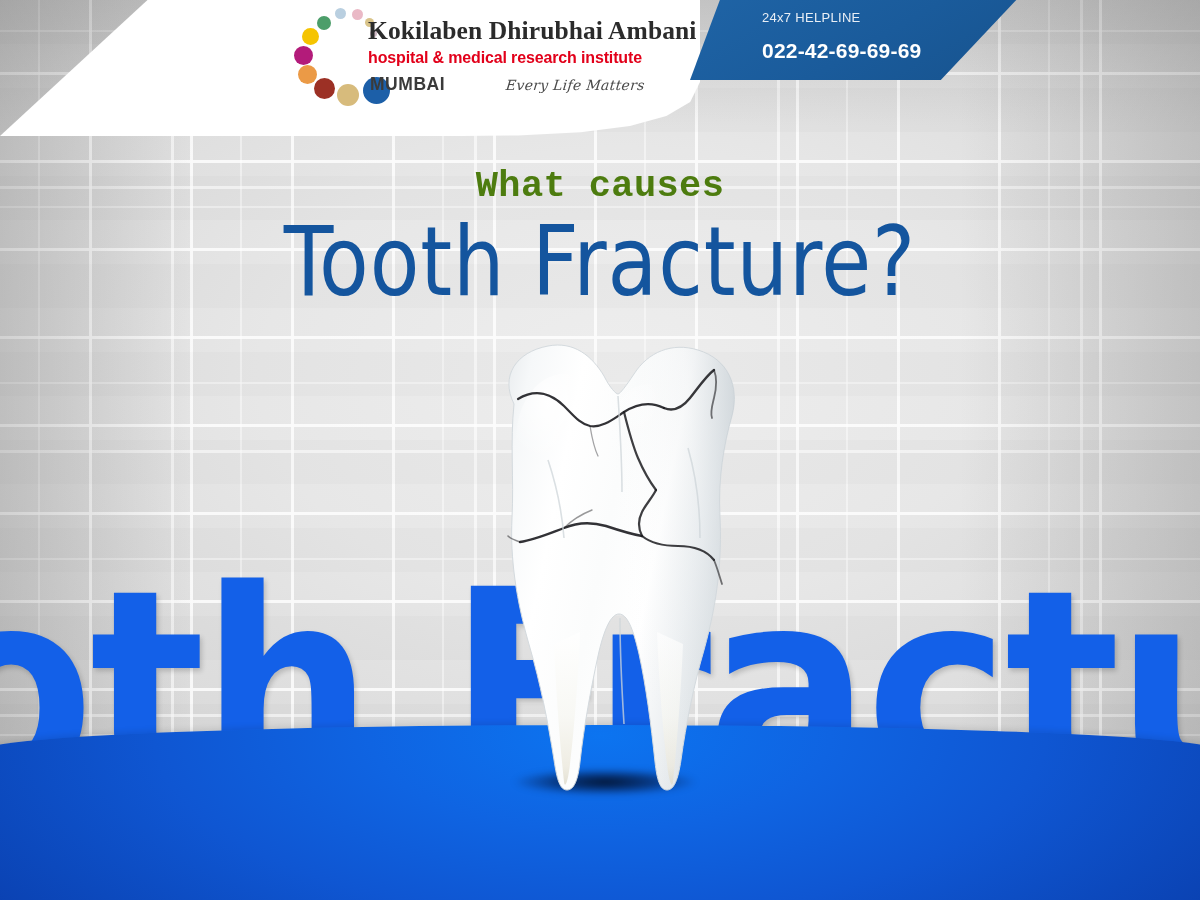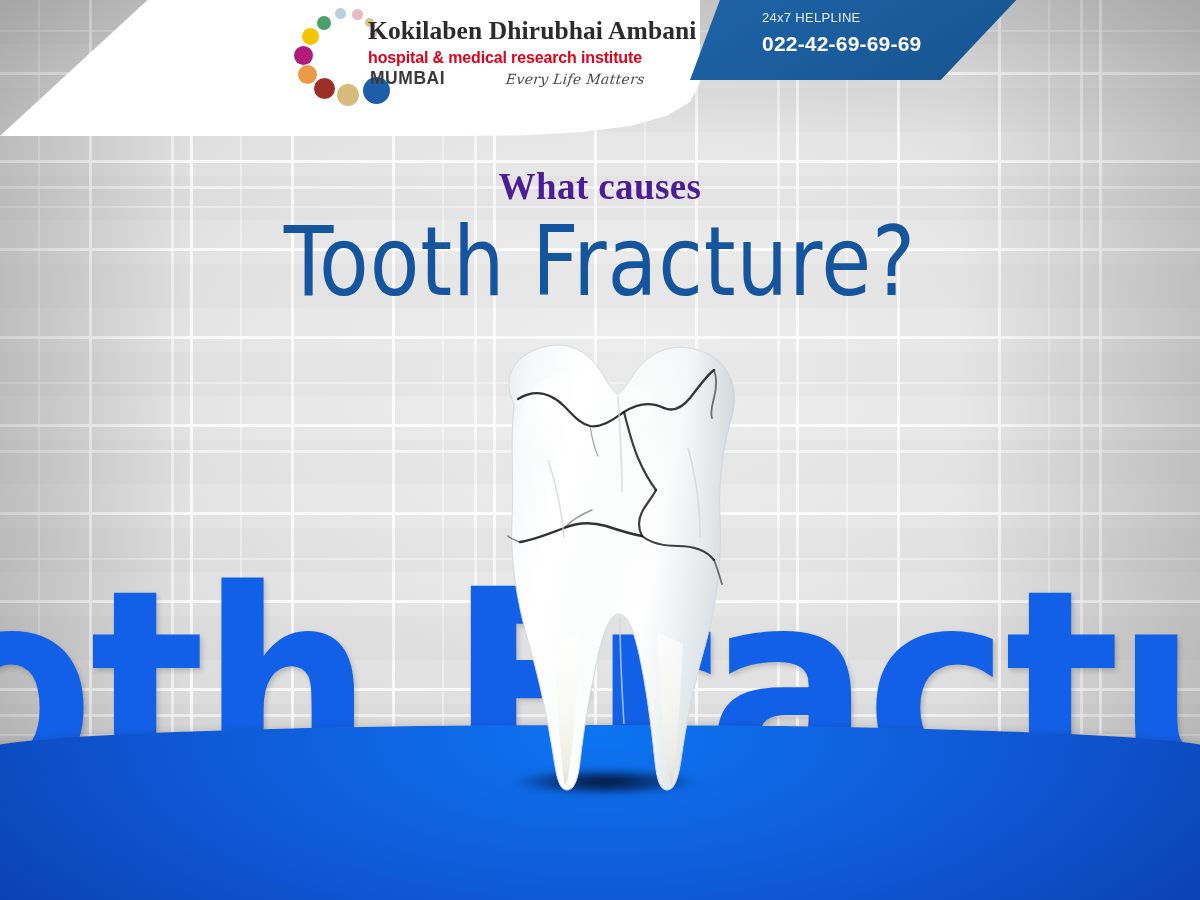--- a/index.html
+++ b/index.html
@@ -88,21 +88,21 @@
     font-family:"Liberation Serif", serif;
     font-size:25.5px; font-weight:700; color:#2b2b2b;
     letter-spacing:.1px; white-space:nowrap; line-height:1;text-align:right;
   }
   .brand-sub{
     font-family:"Liberation Sans Narrow","Liberation Sans", sans-serif;
     font-size:16.5px; font-weight:700; color:#e2001a;
     letter-spacing:-.15px; white-space:nowrap;
     margin-top:4px; transform:scaleX(.97); transform-origin:left center;
   }
-  .brand-row3{ position:relative; height:26px; }
+  .brand-row3{ position:relative; margin-top:6px; height:26px; }
   .brand-city{
     position:absolute; left:2px; top:0;
     font-family:"Liberation Sans Narrow","Liberation Sans", sans-serif;
     font-size:19px; font-weight:700; color:#3a3a3a;
     letter-spacing:.6px; transform:scaleX(.92); transform-origin:left center;
   }
   .brand-tagline{
     position:absolute; left:138px; top:4px;
     font-family:"DejaVu Serif", serif;
     font-size:14px; font-style:italic; color:#4a4a4a;
@@ -119,31 +119,31 @@
   }
   .helpline-inner{ position:absolute; left:72px; top:14px; }
   .helpline-label{
     font-family:"Liberation Sans", sans-serif;
     font-size:13px; font-weight:400; color:#e8eef5;
     letter-spacing:.3px; white-space:nowrap;
   }
   .helpline-number{
     font-family:"Liberation Sans", sans-serif;
     font-size:21px; font-weight:700; color:#ffffff;
-    letter-spacing:.2px; margin-top:7px; white-space:nowrap;
+    letter-spacing:.2px; margin-top:14px; white-space:nowrap;
   }
 
   
   .headline{
     position:absolute; left:0; right:0; top:168px; text-align:center;
     pointer-events:none;
   }
   .headline-kicker{
-    font-family:Liberation Serif, serif;
-    font-size:37px; font-weight:700; color:#4c1d95;
+    font-family:Liberation Mono, monospace;
+    font-size:37px; font-weight:700; color:#4d7c0f;
     letter-spacing:.4px; line-height:1;
   }
   .headline-main{
     font-family:"DejaVu Sans Condensed","DejaVu Sans", sans-serif;
     font-size:96px; font-weight:300; color:#14559e;
     letter-spacing:1px; line-height:1.08;
     margin-top:6px;
     transform:scaleX(.94); transform-origin:center center;
   }
 

